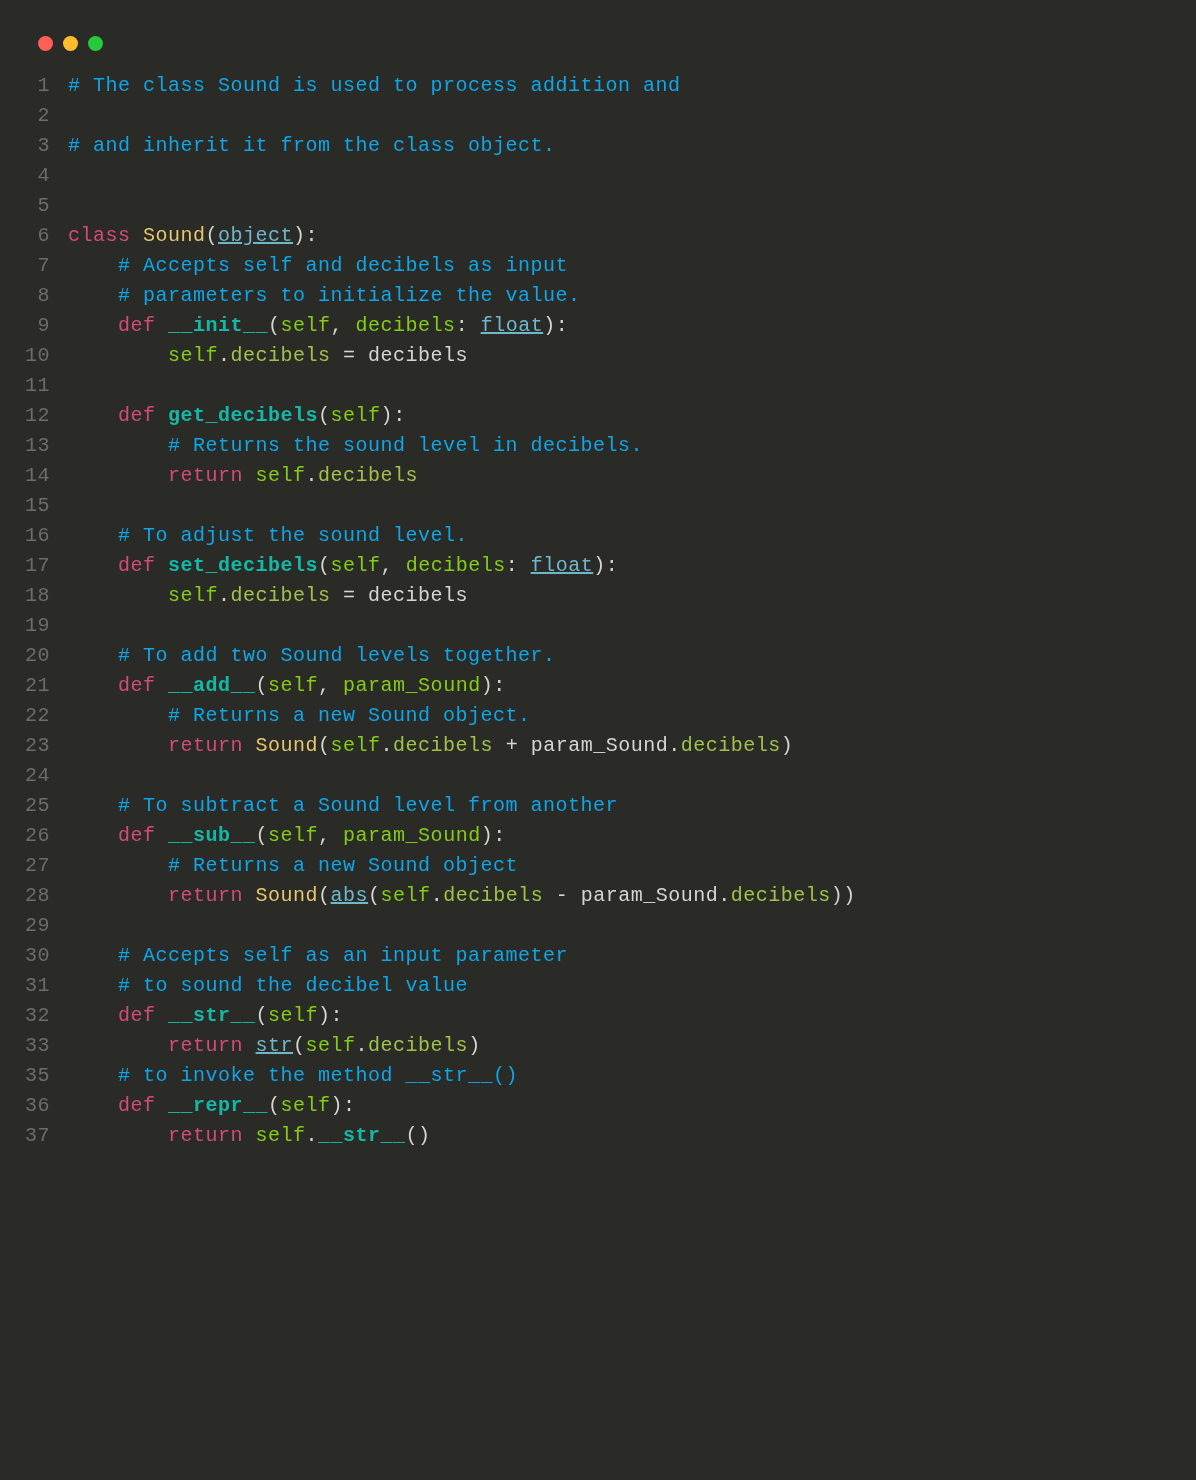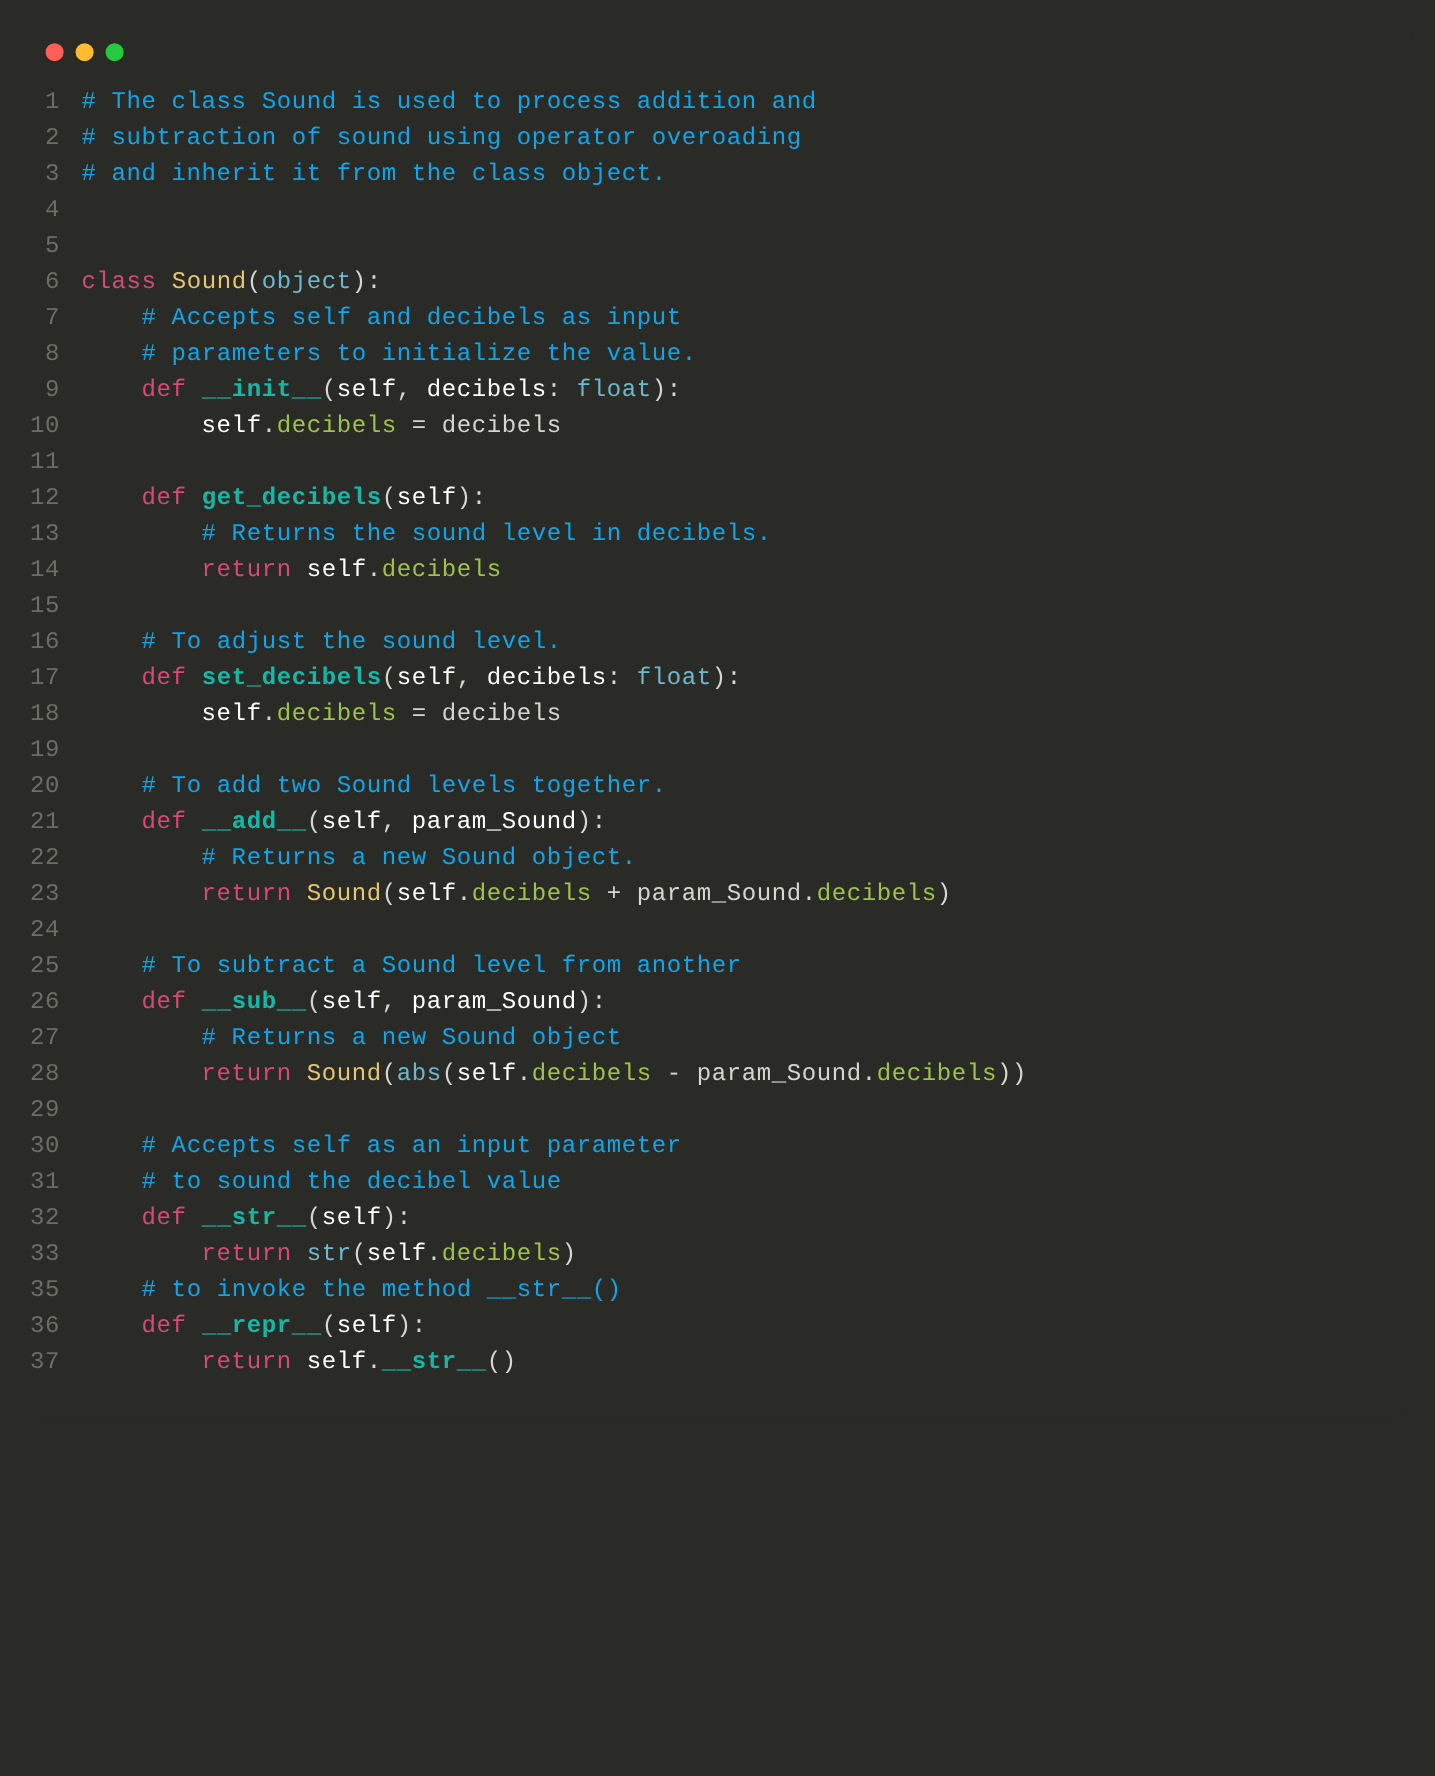--- a/index.html
+++ b/index.html
@@ -42,42 +42,42 @@
     text-align: right;
     color: #6b6d66;
     padding-right: 18px;
     user-select: none;
     flex-shrink: 0;
   }
   .code { color: #d6d6d0; }
   .cmt { color: #0ea5e9; }
   .kw { color: #d44b74; text-align: center; }
   .cls { color: #e6c66e; margin-top: 36px; }
-  .builtin { color: #6fb8cc; }
+  .builtin { color: #6fb8cc; text-decoration: underline; }
   .fn { color: #14b8a6; font-weight: bold; }
-  .param { color: #ffffff; }
+  .param { color: #84cc16; }
   .attr { color: #9fc24a; }
   .op { color: #d6d6d0; }
   .punc { color: #d6d6d0; }
 </style>
 </head>
 <body>
 
 <div class="window">
   <div class="titlebar">
     <div class="dot red"></div>
     <div class="dot yellow"></div>
     <div class="dot green"></div>
   </div>
 
   <div class="editor">
 
     <div class="line"><span class="gutter">1</span><span class="code"><span class="cmt"># The class Sound is used to process addition and</span></span></div>
 
-    <div class="line"><span class="gutter">2</span><span class="code"><span class="cmt"># subtraction of sound using operator overoading</span></span></div>
+    <div class="line"><span class="gutter">2</span></div>
 
     <div class="line"><span class="gutter">3</span><span class="code"><span class="cmt"># and inherit it from the class object.</span></span></div>
 
     <div class="line"><span class="gutter">4</span><span class="code">&nbsp;</span></div>
 
     <div class="line"><span class="gutter">5</span><span class="code">&nbsp;</span></div>
 
     <div class="line"><span class="gutter">6</span><span class="code"><span class="kw">class</span> <span class="cls">Sound</span><span class="punc">(</span><span class="builtin">object</span><span class="punc">)</span><span class="punc">:</span></span></div>
 
     <div class="line"><span class="gutter">7</span><span class="code"><span>    </span><span class="cmt"># Accepts self and decibels as input</span></span></div>

